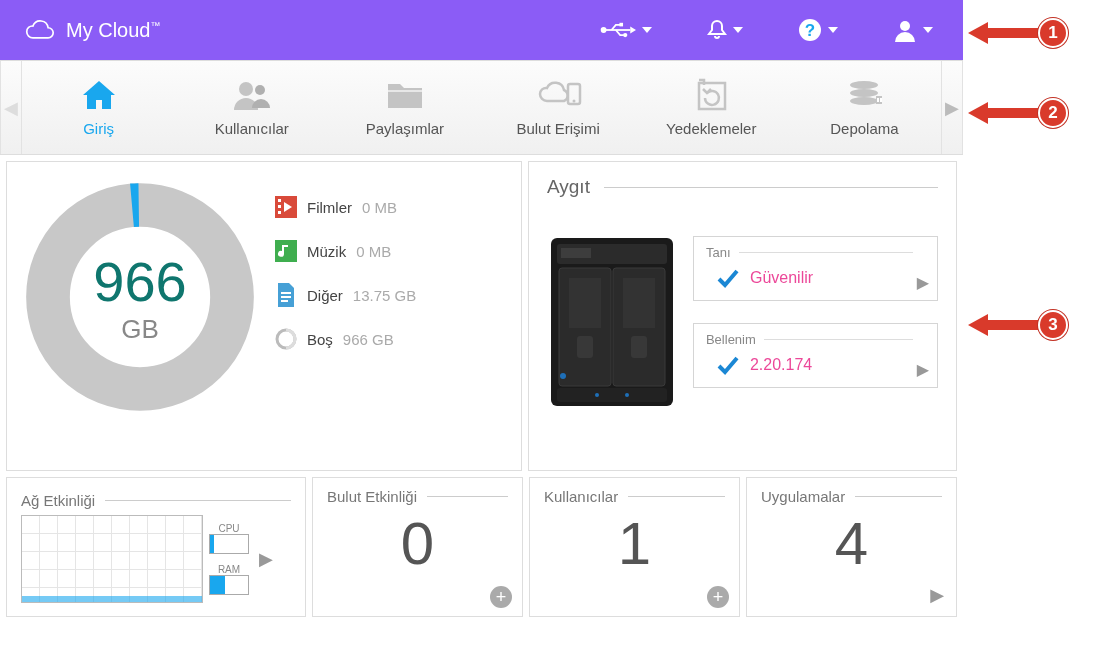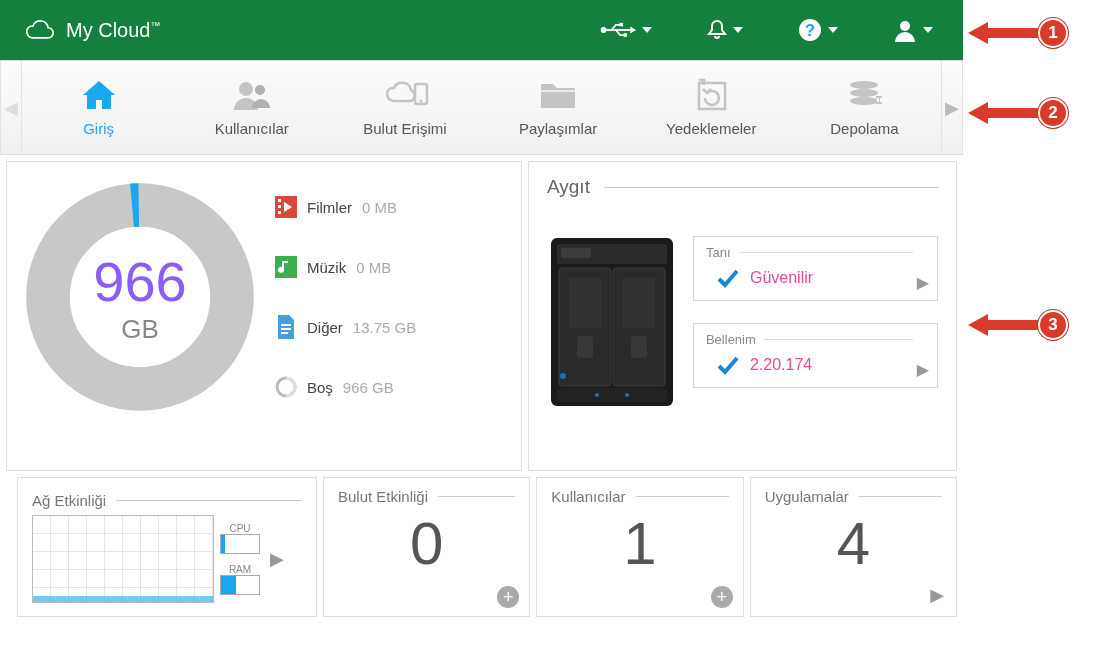--- a/index.html
+++ b/index.html
@@ -1,19 +1,19 @@
 <!DOCTYPE html>
 <html><head>
 <meta charset="utf-8">
 <style>
 * { box-sizing: border-box; margin: 0; padding: 0; font-family: Arial, Helvetica, sans-serif; }
 body { background: #fff; width: 1103px; }
 
 
-.header { background: #15803d; height: 60px; display: flex; padding: 0 20px; color: #fff; width: 963px; gap: 20px; }
+.header { background: #8b5cf6; height: 60px; display: flex; padding: 0 20px; color: #fff; width: 963px; gap: 20px; }
 .logo-area { display: flex; align-items: center; gap: 10px; }
 .cloud-svg { width: 36px; height: 24px; }
 .logo-text { font-size: 20px; font-weight: 400; }
 .logo-tm { font-size: 10px; vertical-align: super; }
 .header-spacer { flex: 1; }
 .header-icons { display: flex; align-items: center; gap: 55px; margin-right: 10px; }
 .hdr-icon { display: flex; align-items: center; gap: 6px; cursor: pointer; }
 .caret-down { width: 0; height: 0; border-left: 5px solid transparent; border-right: 5px solid transparent; border-top: 6px solid #fff; }
 
 
@@ -32,23 +32,23 @@
 .panel-title { font-size:19px; color:#666; display:flex; align-items:center; gap:14px; margin-bottom:10px; }
 .panel-title .line { flex:1; height:1px; background:#ccc; }
 .kapasite { flex: 1.1; min-height:310px; }
 .aygit { flex: 0.9; min-height:310px; }
 
 
 .cap-body { display:flex; gap:20px; align-items:flex-start; padding-top:6px; }
 .donut { position:relative; width:230px; height:230px; }
 .donut svg { width:230px; height:230px; }
 .donut-center { position:absolute; inset:0; display:flex; flex-direction:column; align-items:center; justify-content:center; }
-.donut-big { font-size:56px; color:#8b5cf6; font-weight:300; }
+.donut-big { font-size:56px; color:#0f766e; font-weight:300; }
 .donut-unit { font-size:26px; color:#888;text-align:center; }
-.cap-list { display:flex; flex-direction:column; gap:38px; padding-top:14px; }
+.cap-list { display:flex; flex-direction:column; gap:22px; padding-top:14px; }
 .cap-item { display:flex; align-items:center; gap:10px; font-size:15px; }
 .cap-item .cat { color:#444; }
 .cap-item .val { color:#aaa; }
 .ci-icon { width:22px; height:22px; display:flex; align-items:center; justify-content:center; }
 
 
 .device-body { display:flex; gap:16px; align-items:flex-start; padding-top:28px; }
 .device-img { width:130px; height:175px; }
 .device-cards { display:flex; flex-direction:column; gap:22px; flex:1; }
 .dcard { border:1px solid #d5d5d5; padding:8px 24px 8px 12px; position:relative; cursor:pointer; }
@@ -56,21 +56,21 @@
 .dcard-title .ln { flex:1; height:1px; background:#ddd; }
 .dcard-val { display:flex; align-items:center; gap:10px; font-size:16px; color:#ec4899; padding:6px 0 2px 10px; }
 .dcard-arrow { position:absolute; right:8px; bottom:8px; color:#999; font-size:16px; }
 .check { width:24px; height:24px; }
 
 
 .row2 { display:flex; gap:6px; margin-top:6px; }
 .panel2 { border:1px solid #ddd; background:#fff; padding:10px 14px; position:relative; height:140px; }
 .panel2-title { font-size:15px; color:#777; display:flex; align-items:center; gap:10px; margin-bottom:6px; }
 .panel2-title .line { flex:1; height:1px; background:#ccc; }
-.ag { width: 300px; display:flex; align-items:center;margin-left:11px; }
+.ag { width: 300px; display:flex; align-items:center; }
 .ag-body { display:flex; align-items:center; gap:6px; }
 .ag-graph { width:182px; height:88px; border:1px solid #bbb; background:repeating-linear-gradient(to right, transparent 0 17px, #e5e5e5 17px 18px), repeating-linear-gradient(to bottom, transparent 0 17px, #e5e5e5 17px 18px); position:relative; }
 .ag-graph::after { content:""; position:absolute; left:0; right:0; bottom:0; height:6px; background:#19a7ee; opacity:.6; }
 .ag-meters { display:flex; flex-direction:column; gap:10px; }
 .meter { width:40px; }
 .meter-label { font-size:10px; color:#888; text-align:center; }
 .meter-bar { height:20px; border:1px solid #aaa; position:relative; background:#fff; }
 .meter-fill { position:absolute; left:0; bottom:0; height:100%; background:#19a7ee; }
 .ag-arrow { color:#999; font-size:18px; margin-left:4px; cursor:pointer; }
 .count-panel { flex:1; cursor:pointer; }
@@ -149,36 +149,36 @@
               <circle cx="14" cy="9" r="7" fill="#c4c4c4"></circle>
               <path d="M2 30a12 12 0 0 1 24 0z" fill="#c4c4c4"></path>
               <circle cx="28" cy="10" r="5" fill="#b0b0b0"></circle>
               <path d="M20 28a9 9 0 0 1 18 0z" fill="#b0b0b0"></path>
             </svg>
       </span>
       <span>Kullanıcılar</span>
     </div>
     <div class="nav-item">
       <span class="nav-icon">
+        <svg width="38" height="30" viewBox="0 0 38 30">
+              <path d="M2 4h12l4 4h18v20H2z" fill="#c4c4c4"></path>
+              <rect x="2" y="10" width="34" height="2" fill="#fff" opacity=".6"></rect>
+            </svg>
+      </span>
+      <span>Paylaşımlar</span>
+    </div>
+    <div class="nav-item">
+      <span class="nav-icon">
         <svg width="48" height="30" viewBox="0 0 48 30">
               <path d="M30 10a9 9 0 0 0-17-2 6 6 0 0 0-7 6 7 7 0 0 0 7 7h17a6 6 0 0 0 0-11z" fill="none" stroke="#c4c4c4" stroke-width="2.5"></path>
               <rect x="34" y="4" width="12" height="20" rx="2" fill="none" stroke="#c4c4c4" stroke-width="2.5"></rect>
               <circle cx="40" cy="21" r="1.5" fill="#c4c4c4"></circle>
             </svg>
       </span>
       <span>Bulut Erişimi</span>
-    </div>
-    <div class="nav-item">
-      <span class="nav-icon">
-        <svg width="38" height="30" viewBox="0 0 38 30">
-              <path d="M2 4h12l4 4h18v20H2z" fill="#c4c4c4"></path>
-              <rect x="2" y="10" width="34" height="2" fill="#fff" opacity=".6"></rect>
-            </svg>
-      </span>
-      <span>Paylaşımlar</span>
     </div>
     <div class="nav-item">
       <span class="nav-icon">
         <svg width="34" height="34" viewBox="0 0 34 34">
               <rect x="5" y="5" width="26" height="26" fill="none" stroke="#c4c4c4" stroke-width="2.5"></rect>
               <path d="M11 20a7 7 0 1 0 2-5" fill="none" stroke="#c4c4c4" stroke-width="2.5"></path>
               <path d="M9 11 l4 4 l4-4" fill="none" stroke="#c4c4c4" stroke-width="2.5"></path>
               <path d="M5 2h5v5" fill="none" stroke="#c4c4c4" stroke-width="2.5"></path>
             </svg>
       </span>

